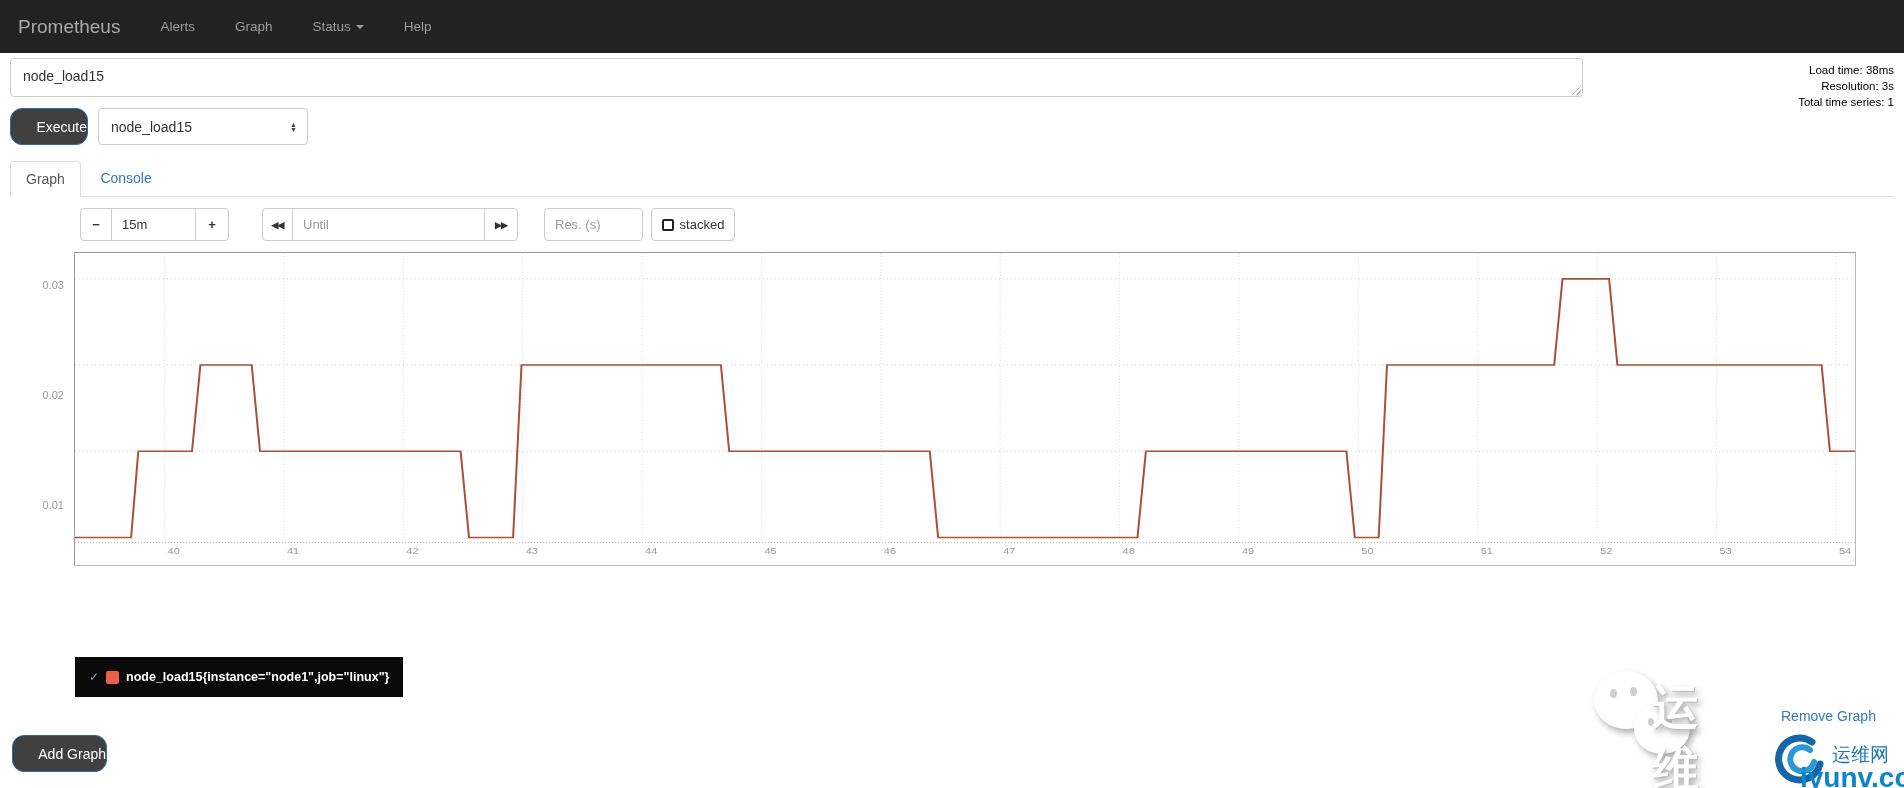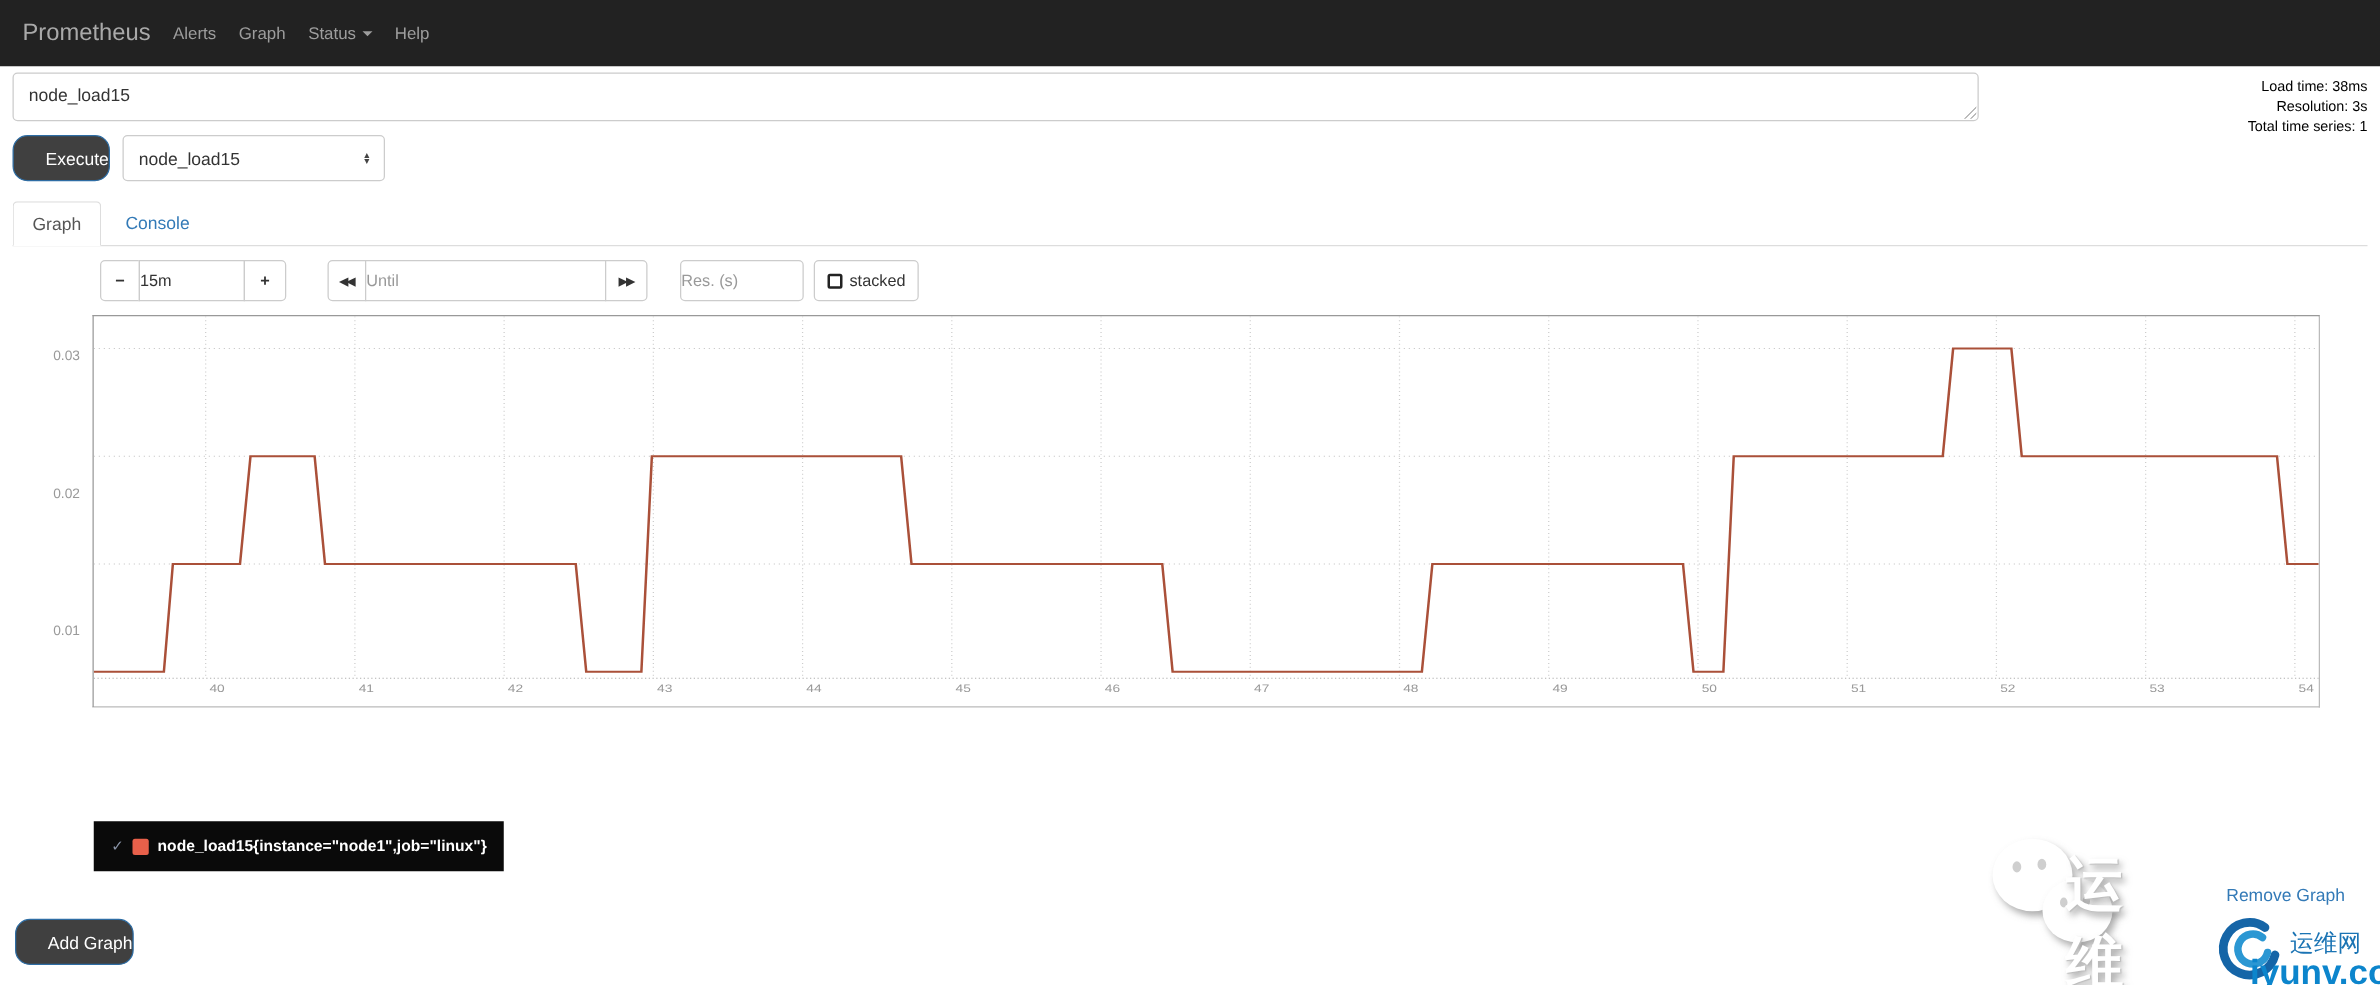--- a/index.html
+++ b/index.html
@@ -3,21 +3,21 @@
 <meta charset="utf-8">
 <style>
   * { box-sizing: border-box; margin: 0; padding: 0; }
   html,body { width:1904px; height:788px; overflow:hidden; background:#fff;
               font-family:"Liberation Sans", sans-serif; position:relative; }
 
   
   .navbar { position:absolute; left:0; top:0; width:1904px; height:53px;
             background:#222; display:flex; align-items:center; }
   .navbar-brand { color:#a9a9a9; font-size:19px; margin-left:18px; cursor:pointer;text-align:right; }
-  .nav-link { color:#9d9d9d; font-size:13.5px; margin-left:18px; cursor:pointer; }
+  .nav-link { color:#9d9d9d; font-size:13.5px; margin-left:40px; cursor:pointer; }
   .caret { display:inline-block; margin-left:5px; width:0; height:0;
            border-left:4px solid transparent; border-right:4px solid transparent;
            border-top:4px solid #9d9d9d; vertical-align:middle; }
 
   
   .query-wrap { position:absolute; left:10px; top:58px; width:1573px; height:39px; }
   .query-input { width:100%; height:100%; border:1px solid #ccc; border-radius:4px;
                  font-size:14px; color:#333; padding:9px 12px; resize:none; outline:none;
                  font-family:"Liberation Sans", sans-serif; overflow:hidden; }
   .resize-grip { position:absolute; right:2px; bottom:2px; width:11px; height:11px;
@@ -45,21 +45,21 @@
   .tab-active { background:#fff; color:#555; border:1px solid #ddd; border-bottom:1px solid #fff;
                 border-radius:4px 4px 0 0; position:relative; top:1px; }
   .tab-link { color:#337ab7; }
 
   
   .tb { position:absolute; top:208px; height:33px; display:flex; }
   .tb-btn, .tb-input { border:1px solid #ccc; background:#fff; height:33px;
         font-size:13px; color:#333; font-family:"Liberation Sans", sans-serif; }
   .tb-btn { cursor:pointer; display:flex; align-items:center; justify-content:center;
             font-weight:bold; }
-  .tb-input { padding:0 0; outline:none; }
+  .tb-input { padding:0 10px; outline:none; }
   .tb-input::placeholder { color:#999; }
   .g1 { left:80px; } .g2 { left:262px; }
   .g1 .tb-btn:first-child, .g2 .tb-btn:first-child { border-radius:4px 0 0 4px; }
   .g1 .tb-btn:last-child,  .g2 .tb-btn:last-child  { border-radius:0 4px 4px 0; }
   .tb > * + * { margin-left:-1px; }
   .arrow-ico { font-size:9px; letter-spacing:-1px; font-weight:bold; color:#333; }
   .res-input { position:absolute; left:544px; top:208px; width:99px; height:33px;
                border-radius:4px; }
   .stacked-box { position:absolute; left:651px; top:208px; width:84px; height:33px;
                  border:1px solid #ccc; border-radius:4px; background:#fff;

